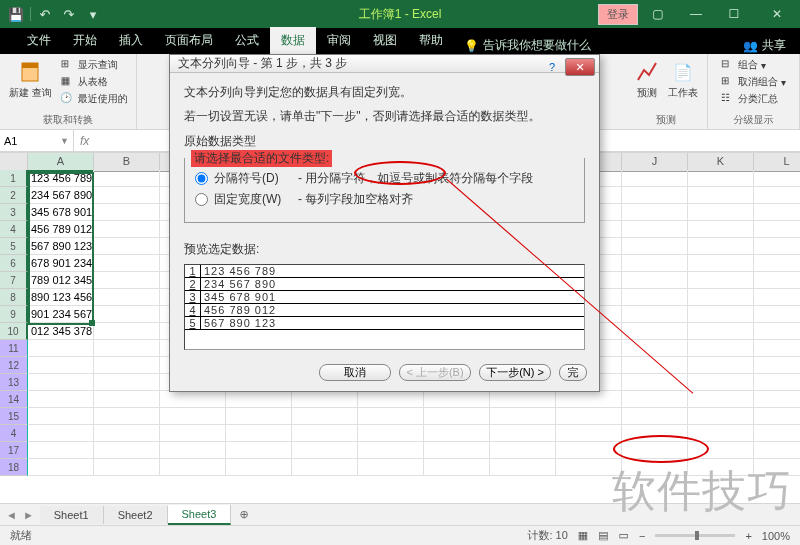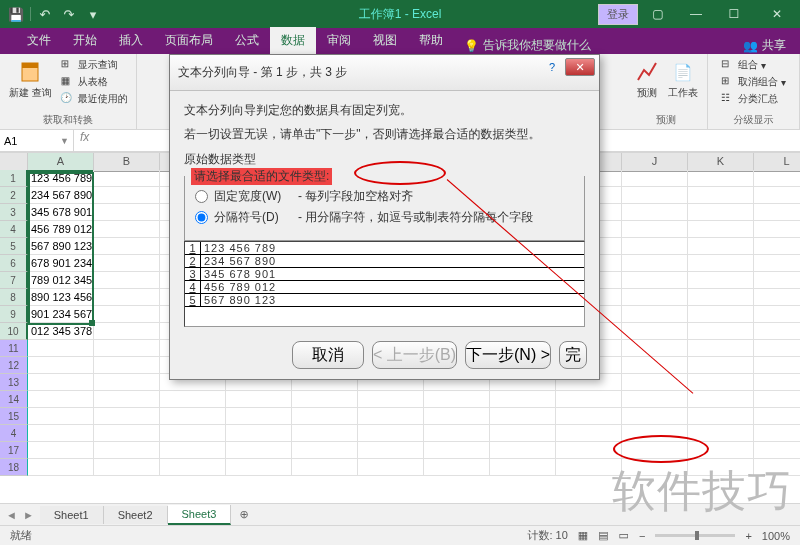--- a/index.html
+++ b/index.html
@@ -3,46 +3,46 @@
 <meta charset="utf-8">
 <style>
 *{margin:0;padding:0;box-sizing:border-box;font-family:"Microsoft YaHei",Arial,sans-serif}
 body{width:800px;height:545px;background:#fff;overflow:hidden;position:relative}
 
 
 .title-bar{height:28px;background:#1b6b3a;display:flex;align-items:center;position:relative}
 .qat{display:flex;align-items:center;gap:4px;padding-left:6px}
 .qat-btn{width:20px;height:20px;display:flex;align-items:center;justify-content:center;color:#d0e8d8;cursor:pointer;font-size:13px}
 .qat-sep{width:1px;height:14px;background:rgba(255,255,255,.25)}
-.title-center{position:absolute;left:50%;transform:translateX(-50%);color:#5eead4;font-size:12px}
+.title-center{position:absolute;left:50%;transform:translateX(-50%);color:#bef264;font-size:12px}
 .title-right{position:absolute;right:0;display:flex;align-items:center;gap:2px}
-.login-btn{background:#c4b5fd;color:#555;font-size:11px;padding:2px 8px;border:1px solid #ccc}
+.login-btn{background:#fca5a5;color:#555;font-size:11px;padding:2px 8px;border:1px solid #ccc}
 .win-ctrl{width:36px;height:28px;display:flex;align-items:center;justify-content:center;color:#d0e8d8;font-size:12px}
 .win-close{width:46px}
 
 
-.ribbon-tabs{height:26px;background:#701a75;display:flex;align-items:flex-end;padding-left:16px;position:relative}
+.ribbon-tabs{height:26px;background:#000000;display:flex;align-items:flex-end;padding-left:16px;position:relative}
 .rtab{color:#d0e8d8;font-size:12px;padding:5px 11px;cursor:pointer}
 .rtab.active{background:#f1f1f1;color:#217346}
 .tell-me{display:flex;align-items:center;color:#bfe0cc;font-size:12px;margin-left:10px;gap:4px}
 .share{position:absolute;right:14px;color:#d0e8d8;font-size:12px;display:flex;align-items:center;gap:4px}
 
 
 .ribbon{height:76px;background:#f1f1f1;border-bottom:1px solid #d6d6d6;display:flex;position:relative}
 .rgroup{border-right:1px solid #d6d6d6;display:flex;flex-direction:column;align-items:center;justify-content:space-between;padding:3px 6px 2px;min-width:46px}
 .rgroup-label{font-size:10px;color:#666;margin-top:auto}
 .big-btn{display:flex;flex-direction:column;align-items:center;gap:2px;padding:2px 3px}
 .big-btn .ic{width:26px;height:26px;display:flex;align-items:center;justify-content:center}
 .big-btn .lbl{font-size:10px;color:#3b3b3b;line-height:11px;text-align:center}
 .small-btn{font-size:10px;color:#3b3b3b;display:flex;align-items:center;gap:3px;padding:1px 2px}
 .small-btn .ic{width:14px;height:14px}
 .stack{display:flex;flex-direction:column;gap:1px}
 
 
-.formula-bar{height:22px;border-bottom:1px solid #d6d6d6;display:flex;align-items:flex-start;background:#fff}
+.formula-bar{height:22px;border-bottom:1px solid #d6d6d6;display:flex;align-items:center;background:#fff}
 .name-box{width:74px;height:100%;border-right:1px solid #d6d6d6;display:flex;align-items:center;justify-content:space-between;padding:0 4px;font-size:11px}
 .fx-btn{padding:0 6px;color:#888;font-style:italic;font-size:12px}
 .formula-input{flex:1;height:100%;border:none;font-size:11px;padding:0 4px}
 
 
 .grid-wrap{height:350px;overflow:hidden;position:relative;border-top:1px solid #d6d6d6}
 .grid{display:grid;grid-template-columns:28px repeat(12,66px);grid-auto-rows:17px}
 .col-head{background:#e6e6e6;border-right:1px solid #ccc;border-bottom:1px solid #a0a0a0;font-size:11px;text-align:center;line-height:17px;color:#555;height:19px}
 .col-head.sel{background:#d3e8dd;border-bottom:2px solid #217346}
 .corner{background:#e6e6e6;border-right:1px solid #ccc;border-bottom:1px solid #a0a0a0;height:19px}
@@ -61,41 +61,41 @@
 
 
 .status-bar{position:absolute;bottom:0;left:0;right:0;height:20px;background:#f1f1f1;border-top:1px solid #d6d6d6;display:flex;align-items:center;font-size:11px;color:#555}
 .status-left{padding-left:10px}
 .status-right{position:absolute;right:10px;display:flex;align-items:center;gap:10px}
 .zoom-slider{width:80px;height:3px;background:#ccc;position:relative}
 .zoom-thumb{position:absolute;left:50%;top:-3px;width:4px;height:9px;background:#777}
 
 
 .dialog{position:absolute;left:169px;top:54px;width:431px;background:#efefef;border:1px solid #7a7a7a;box-shadow:3px 3px 8px rgba(0,0,0,.3)}
-.dlg-title{height:36px;background:linear-gradient(#fdfdfd,#e8e8e8);border-bottom:1px solid #c0c0c0;display:flex;align-items:center;padding-left:8px;font-size:12px;color:#333;position:relative}
+.dlg-title{height:18px;background:linear-gradient(#fdfdfd,#e8e8e8);border-bottom:1px solid #c0c0c0;display:flex;align-items:flex-end;padding-left:8px;font-size:12px;color:#333;position:relative}
 .dlg-ctrls{position:absolute;right:4px;top:3px;display:flex;gap:2px}
 .dlg-ctrl{width:22px;height:18px;font-size:11px;display:flex;align-items:center;justify-content:center;border:1px solid #888;background:linear-gradient(#f8f8f8,#ddd);border-radius:2px}
 .dlg-help{border:none;background:none;color:#0060c0}
 .dlg-close{background:linear-gradient(#e88,#b33);color:#fff;width:30px}
 .dlg-body{padding:10px 14px 6px;font-size:12px;color:#333}
 .dlg-p{margin-bottom:6px;line-height:1.5}
 .dlg-group-title{font-size:12px;margin:8px 0 4px}
 .dlg-group-box{border:1px solid #999;border-top:none;position:relative;padding:12px 10px 10px;margin-top:8px}
 .dlg-legend{position:absolute;top:-8px;left:6px;background:#ef4444;padding:0 3px;font-size:12px}
 .radio-row{display:flex;align-items:center;gap:6px;font-size:12px;margin-bottom:4px}
 .radio-row input{margin:0}
 .radio-lbl{min-width:78px}
 .radio-desc{color:#333}
 .preview-label{font-size:12px;margin:18px 0 6px}
 .preview-box{border:1px inset #999;background:#fff;height:86px;overflow:auto;font-size:11px;font-family:"SimSun",monospace}
 .preview-row{display:flex;border-bottom:1px solid #000}
 .preview-num{width:16px;border-right:1px solid #000;text-align:center;text-decoration:underline}
 .preview-val{padding-left:3px;letter-spacing:1px}
 .dlg-buttons{display:flex;justify-content:flex-end;gap:8px;padding:8px 12px 10px}
-.dlg-btn{min-width:72px;height:28px;font-size:16px;background:linear-gradient(#fdfdfd,#e5e5e5);border:1px solid #888;border-radius:8px}
+.dlg-btn{min-width:72px;height:17px;font-size:11px;background:linear-gradient(#fdfdfd,#e5e5e5);border:1px solid #888;border-radius:8px}
 .dlg-btn:disabled{color:#aaa}
 
 .anno{position:absolute;border:2px solid #d80000;border-radius:50%;pointer-events:none}
 .anno-line{position:absolute;border-top:1px solid #d80000;transform-origin:left center;pointer-events:none}
 
 
 .watermark{position:absolute;right:8px;bottom:24px;font-size:44px;color:#bdbdbd;font-family:Liberation Sans, sans-serif;letter-spacing:1px;pointer-events:none}
 </style>
 </head>
 <body>
@@ -506,30 +506,31 @@
       <div class="dlg-ctrl dlg-close">✕</div>
     </div>
   </div>
   <div class="dlg-body">
     <div class="dlg-p">文本分列向导判定您的数据具有固定列宽。</div>
     <div class="dlg-p">若一切设置无误，请单击"下一步"，否则请选择最合适的数据类型。</div>
     <div class="dlg-group-title">原始数据类型</div>
     <div class="dlg-group-box">
       <div class="dlg-legend">请选择最合适的文件类型:</div>
       <div class="radio-row">
+        <input type="radio" checked="" style="">
+        <span class="radio-lbl">分隔符号(D)</span>
+        <span class="radio-desc">- 用分隔字符，如逗号或制表符分隔每个字段</span>
+      </div>
+      <div class="radio-row">
         <input type="radio" style="">
         <span class="radio-lbl">固定宽度(W)</span>
         <span class="radio-desc">- 每列字段加空格对齐</span>
       </div>
-      <div class="radio-row">
-        <input type="radio" checked="" style="">
-        <span class="radio-lbl">分隔符号(D)</span>
-        <span class="radio-desc">- 用分隔字符，如逗号或制表符分隔每个字段</span>
-      </div>
-    </div>
+    </div>
+    <div class="preview-label">预览选定数据:</div>
     <div class="preview-box" id="preview-box">
         <div class="preview-row">
           <span class="preview-num">1</span>
           <span class="preview-val">123 456 789</span>
         </div>
         <div class="preview-row">
           <span class="preview-num">2</span>
           <span class="preview-val">234 567 890</span>
         </div>
         <div class="preview-row">

